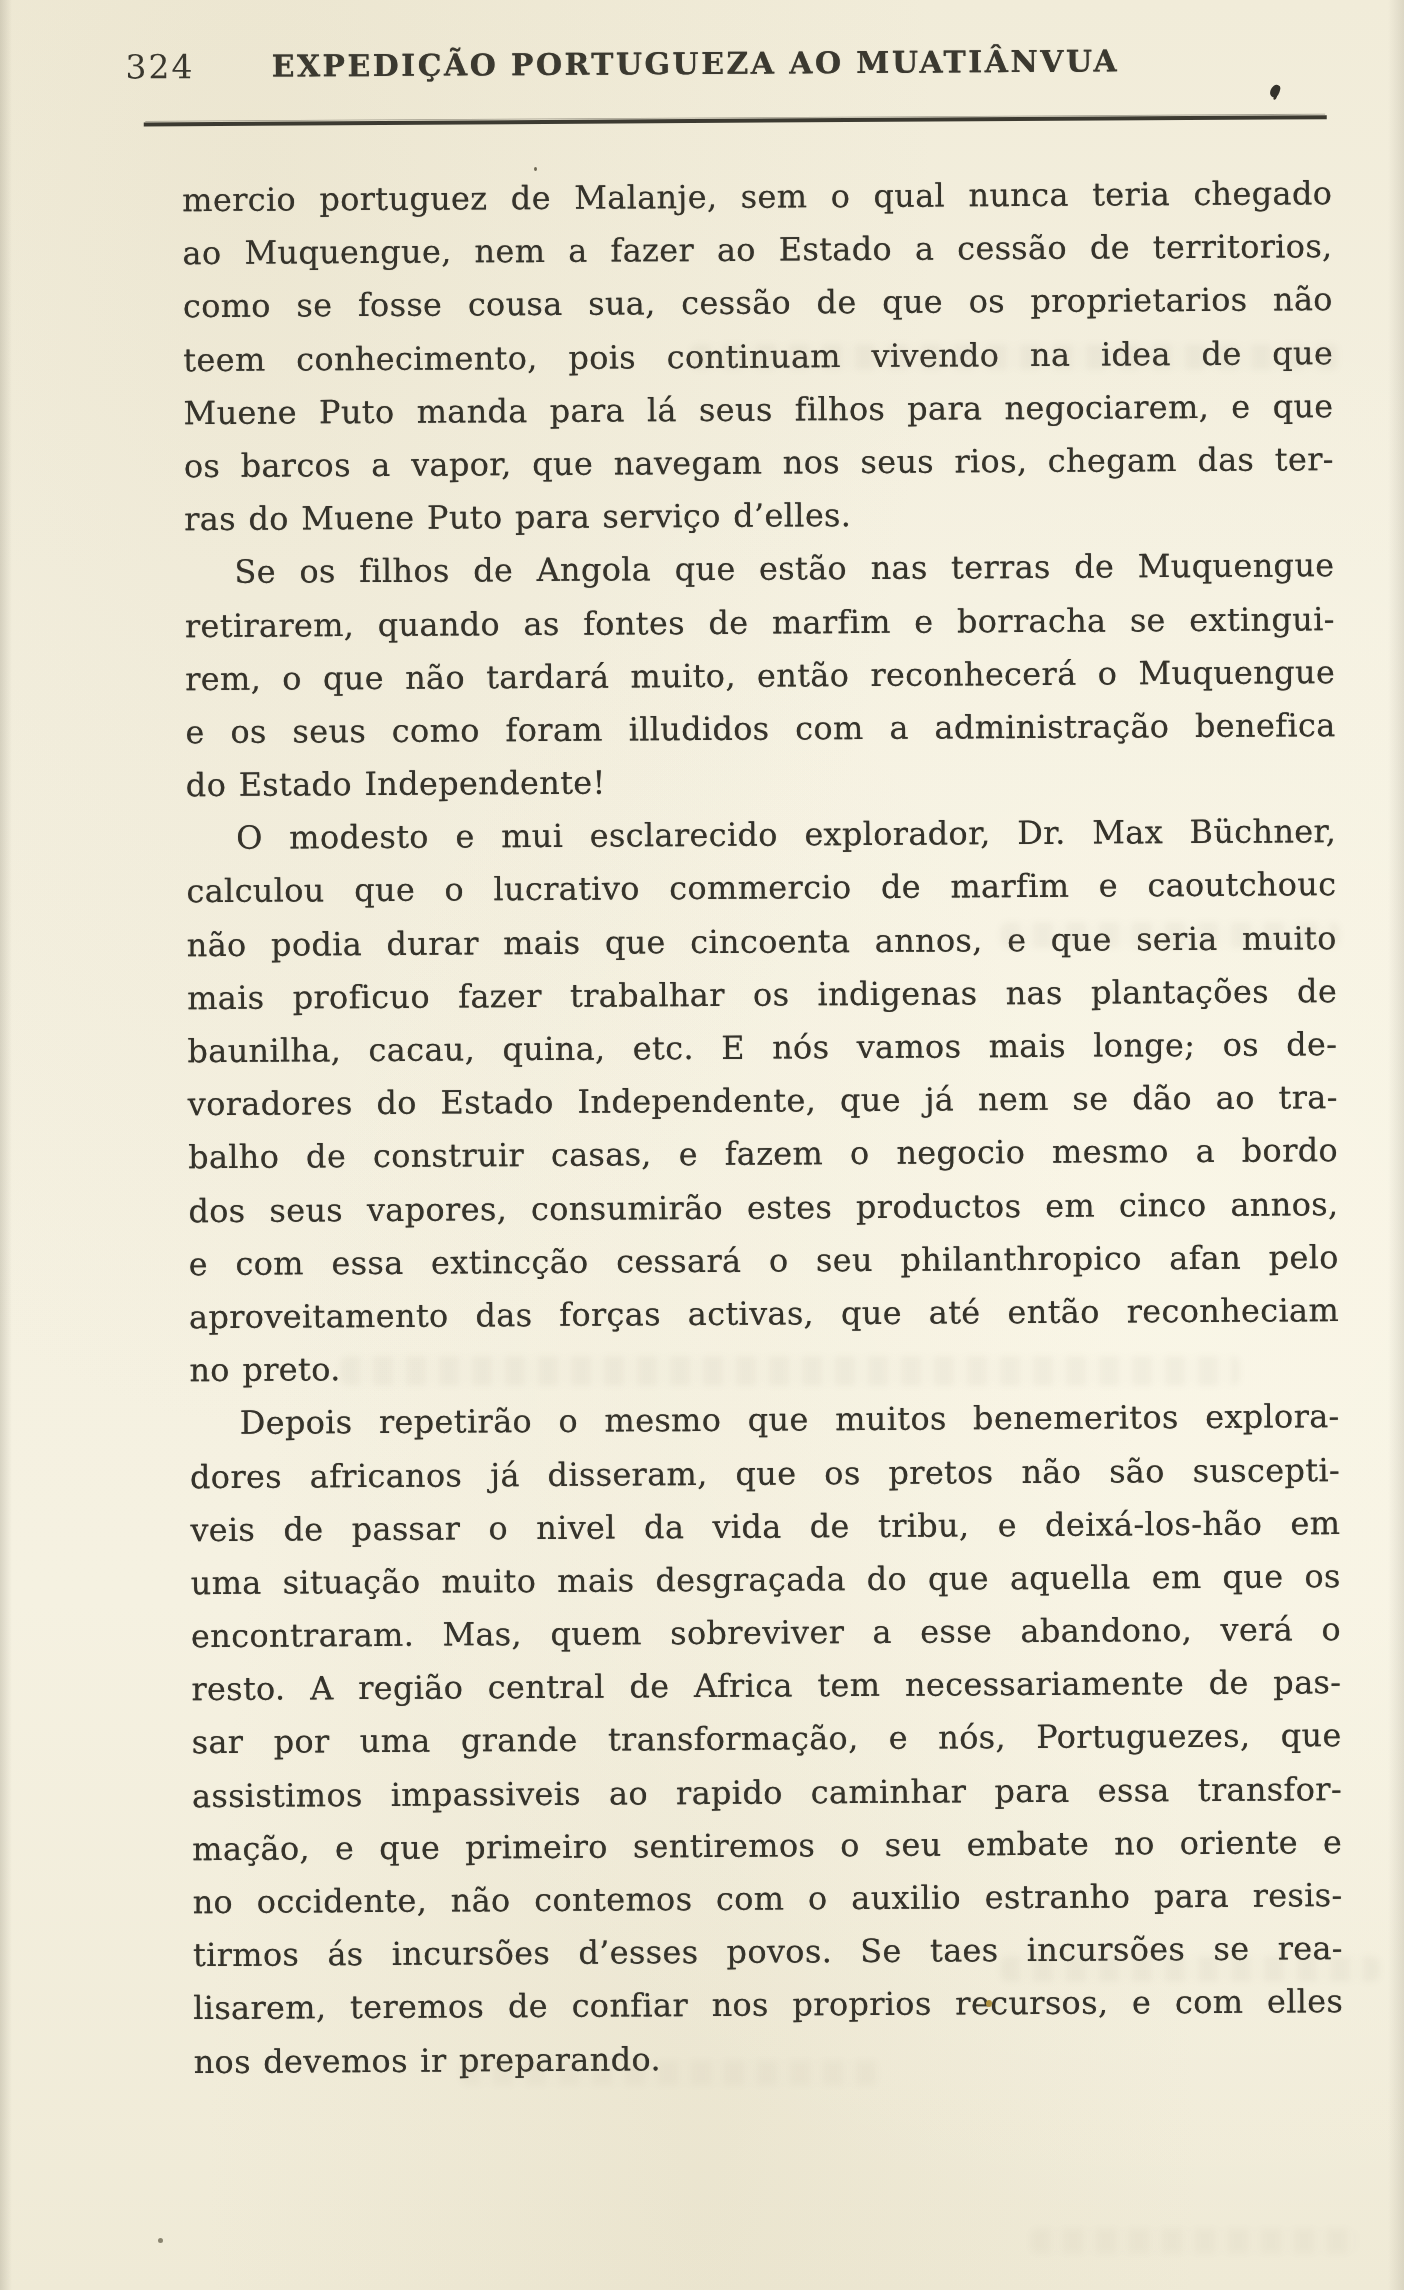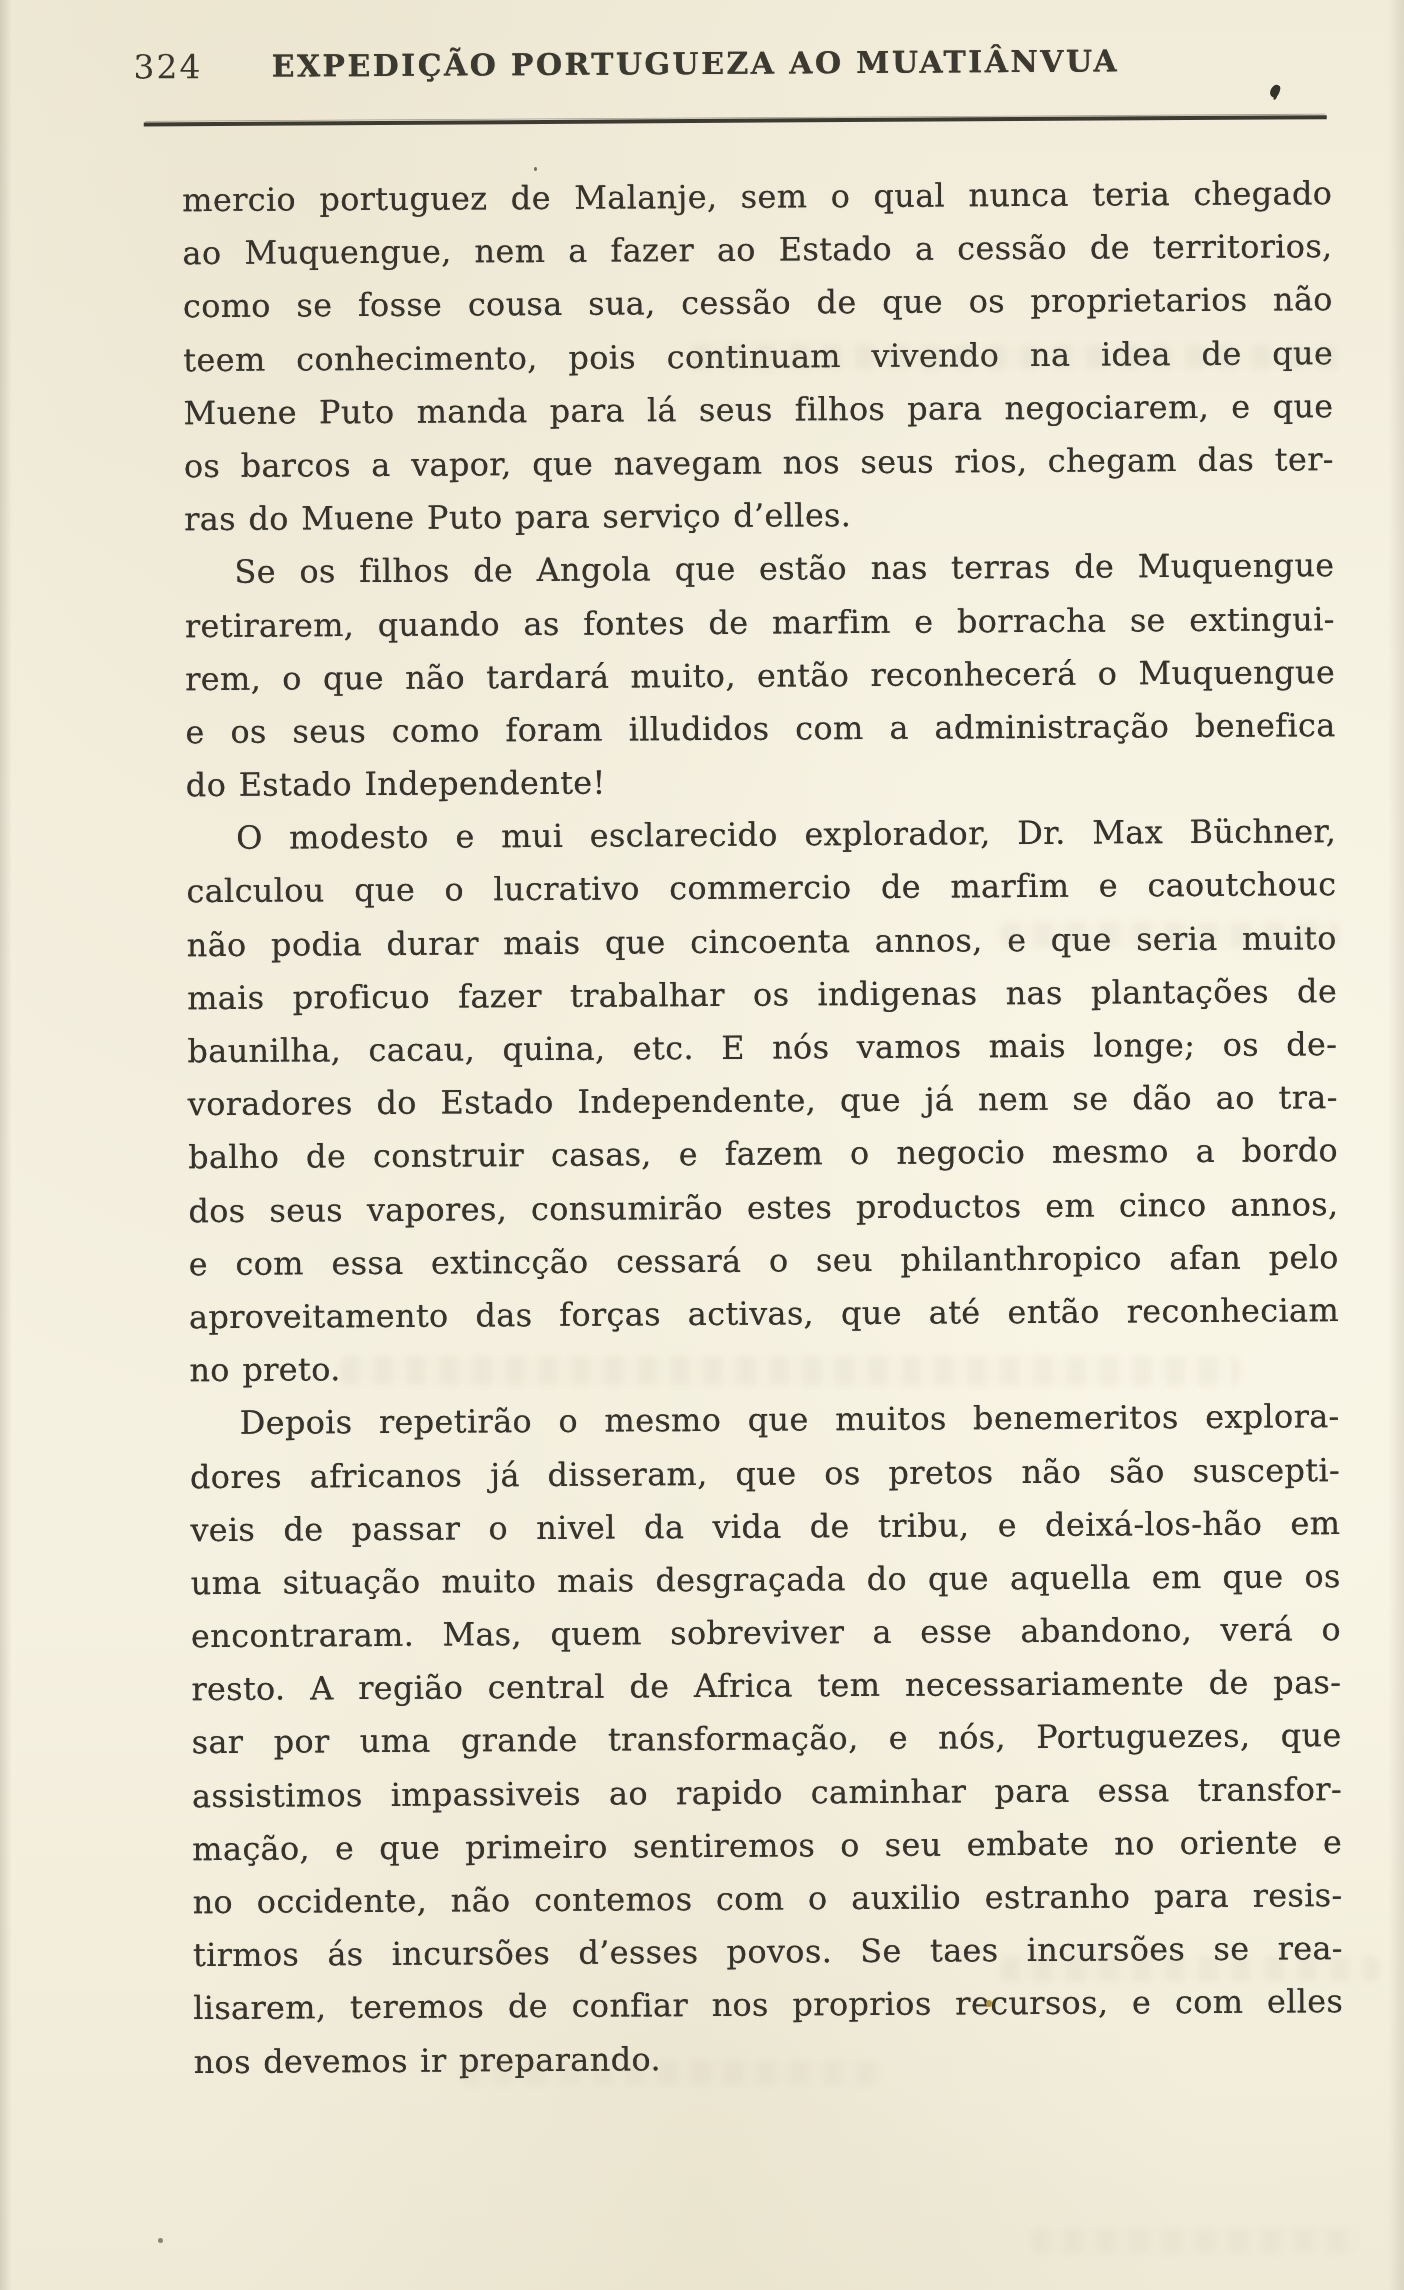--- a/index.html
+++ b/index.html
@@ -20,21 +20,21 @@
     background: linear-gradient(to left, rgba(0,0,0,0), rgba(100,94,76,.20));
   }
   .edge-right {
     position: absolute; right: 0; top: 0; bottom: 0; width: 16px;
     background: linear-gradient(to right, rgba(0,0,0,0), rgba(110,104,88,.16));
   }
   .tilt { position: absolute; inset: 0; transform: rotate(-0.35deg); transform-origin: 50% 50%; }
 
   .header { position: absolute; top: 42px; left: 0; right: 0; height: 46px; color: #3a382f; }
   .pagenum {
-    position: absolute; left: 140px; top: 2px;
+    position: absolute; left: 132px; top: 2px;
     font-size: 33px; letter-spacing: 2px; color: #3a382f;
   }
   .running-title {
     position: absolute; left: 50%; top: 4px; transform: translateX(-50%);
     font-size: 30px; font-weight: 700; letter-spacing: 2.4px; white-space: nowrap;
     color: #3b3930;
     text-shadow: 0 0 0.7px rgba(59,57,48,.75);
   }
   .ink-mark {
     position: absolute; left: 1277px; top: 46px; width: 9px; height: 13px;

